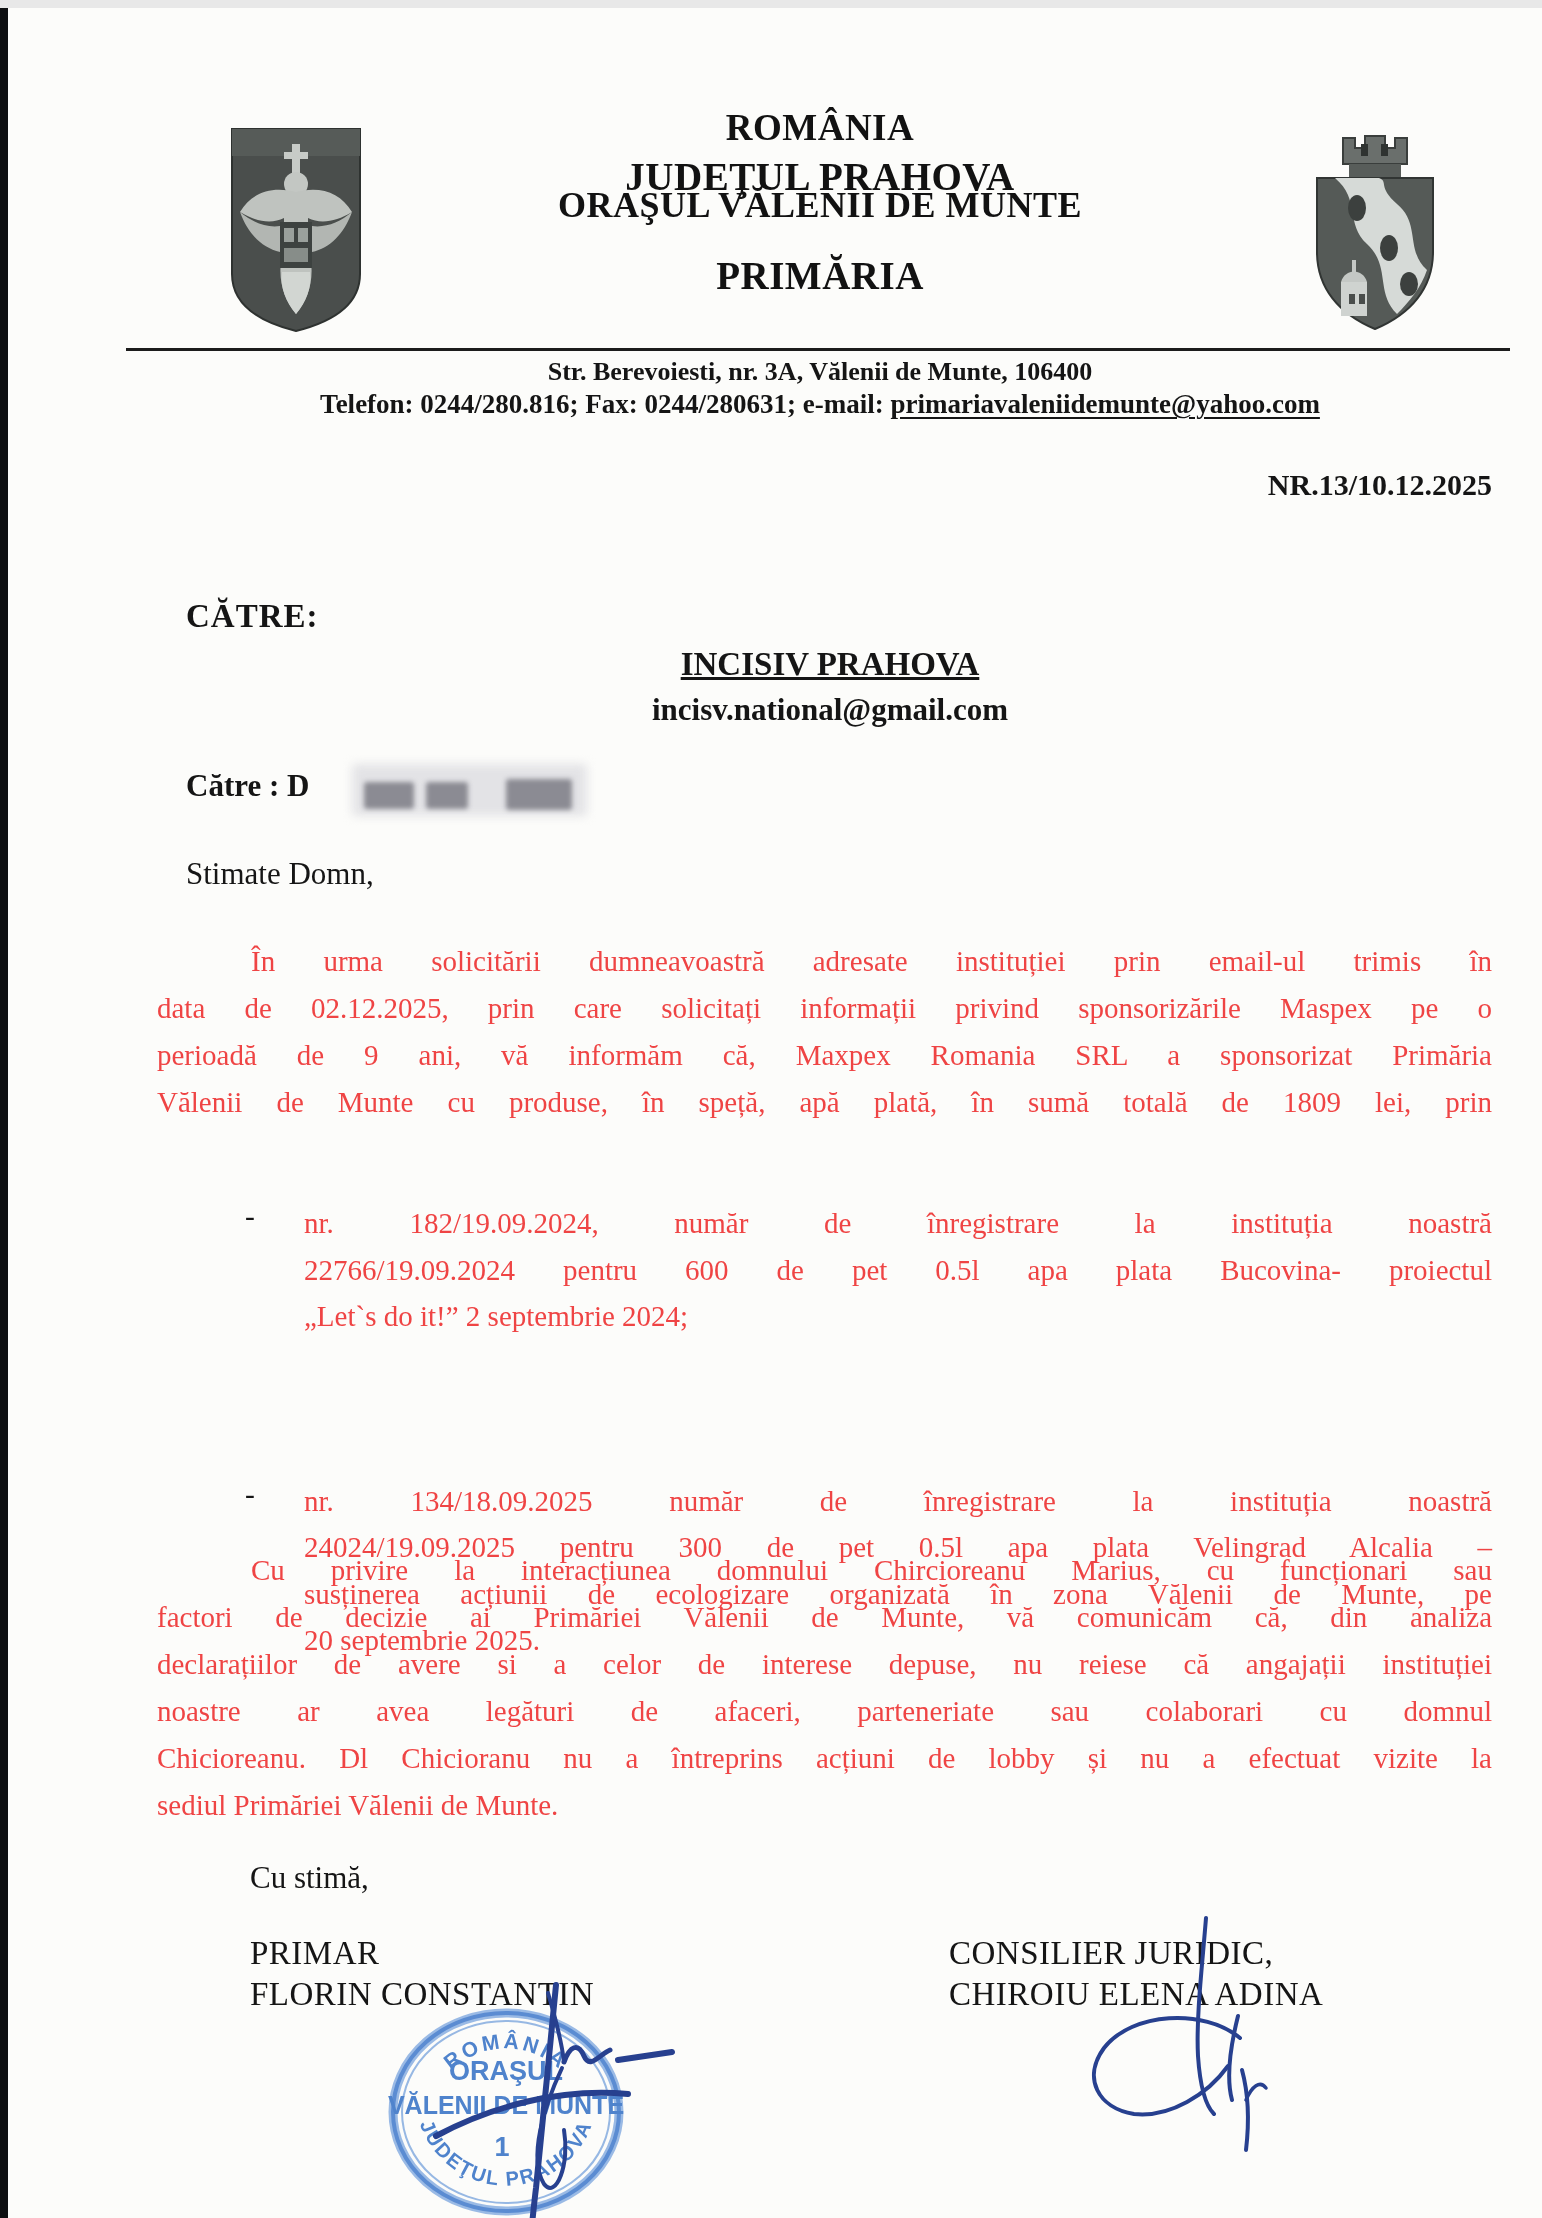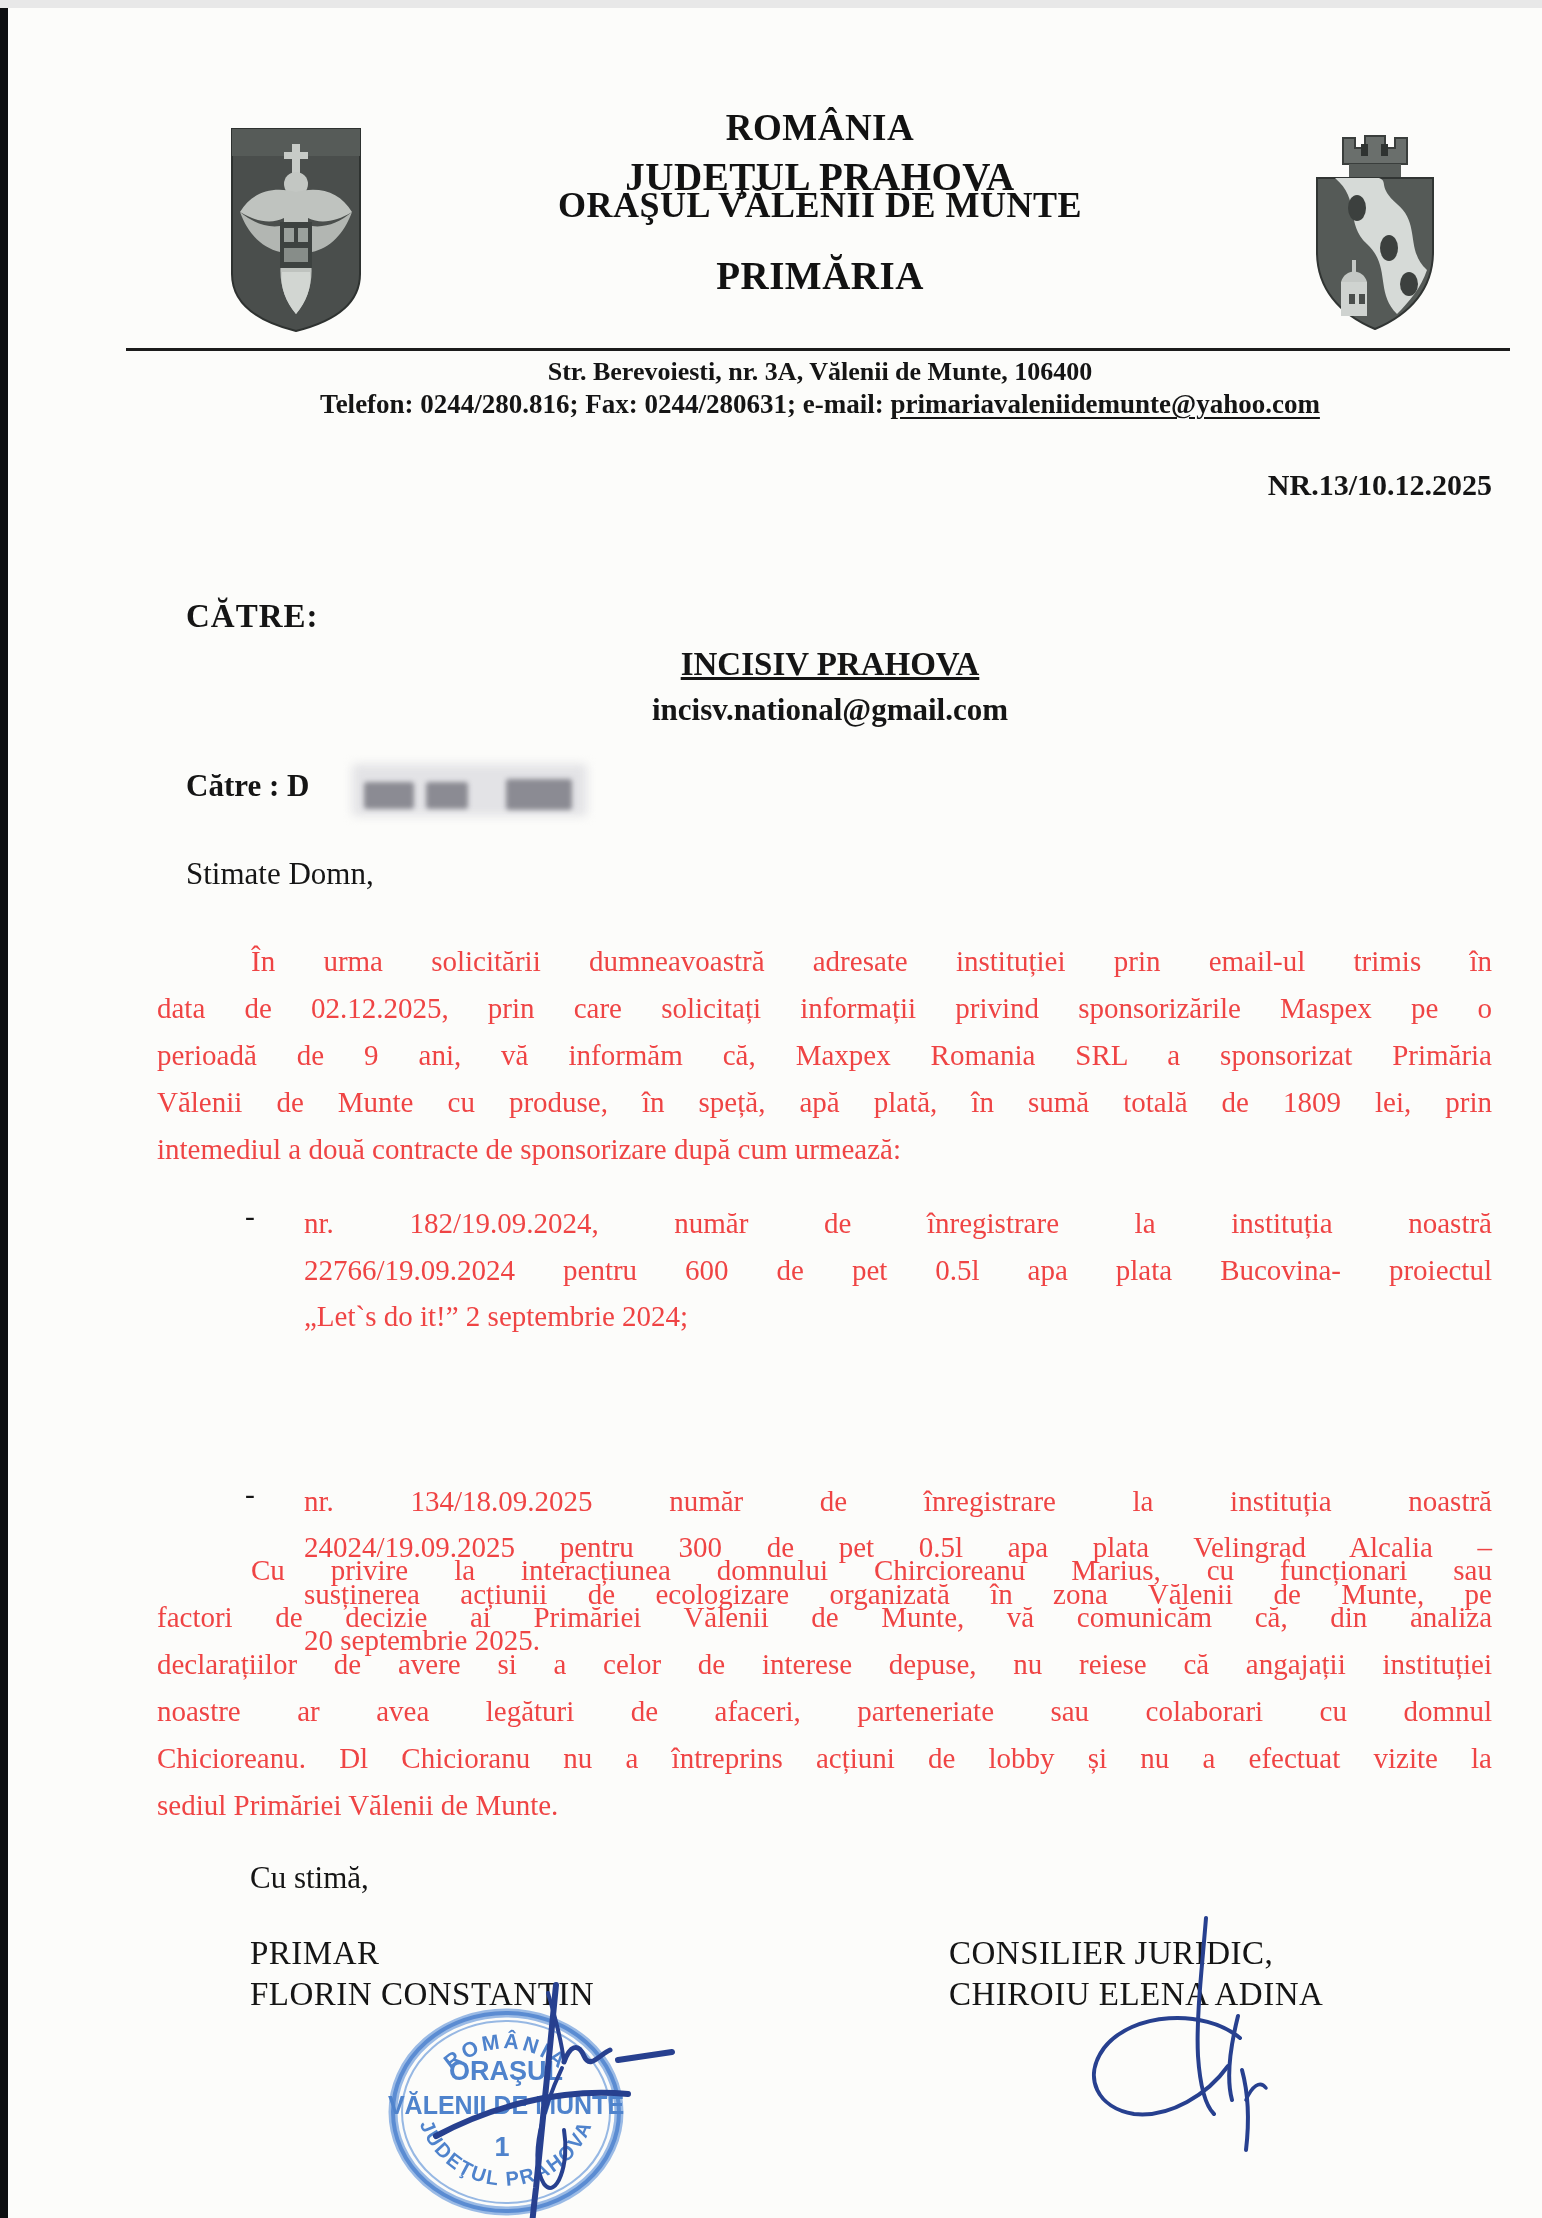--- a/index.html
+++ b/index.html
@@ -116,21 +116,20 @@
   <div class="redact" style="left:426px;top:774px;width:42px;height:27px;"></div>
   <div class="redact" style="left:506px;top:771px;width:66px;height:31px;"></div>
 
   <div class="abs salut">Stimate Domn,</div>
 
   <div class="abs para para1">
     <div class="jline indent1">În urma solicitării dumneavoastră adresate instituției prin email-ul trimis în</div>
     <div class="jline">data de 02.12.2025, prin care solicitați informații privind sponsorizările Maspex pe o</div>
     <div class="jline">perioadă de 9 ani, vă informăm că, Maxpex  Romania SRL a sponsorizat Primăria</div>
     <div class="jline">Vălenii de Munte  cu produse, în speță, apă plată, în sumă totală de 1809 lei, prin</div>
-    <div class="lline">intemediul a două contracte de sponsorizare după cum urmează:</div>
   </div>
 
   <div class="abs bullets b1 bullet">
     <span class="dash">-</span>
     <div class="btxt para">
       <div class="jline">nr. 182/19.09.2024, număr de înregistrare la instituția noastră</div>
       <div class="jline">22766/19.09.2024 pentru 600 de pet 0.5l apa plata Bucovina- proiectul</div>
       <div class="lline">„Let`s do it!” 2 septembrie 2024;</div>
     </div>
   </div>

